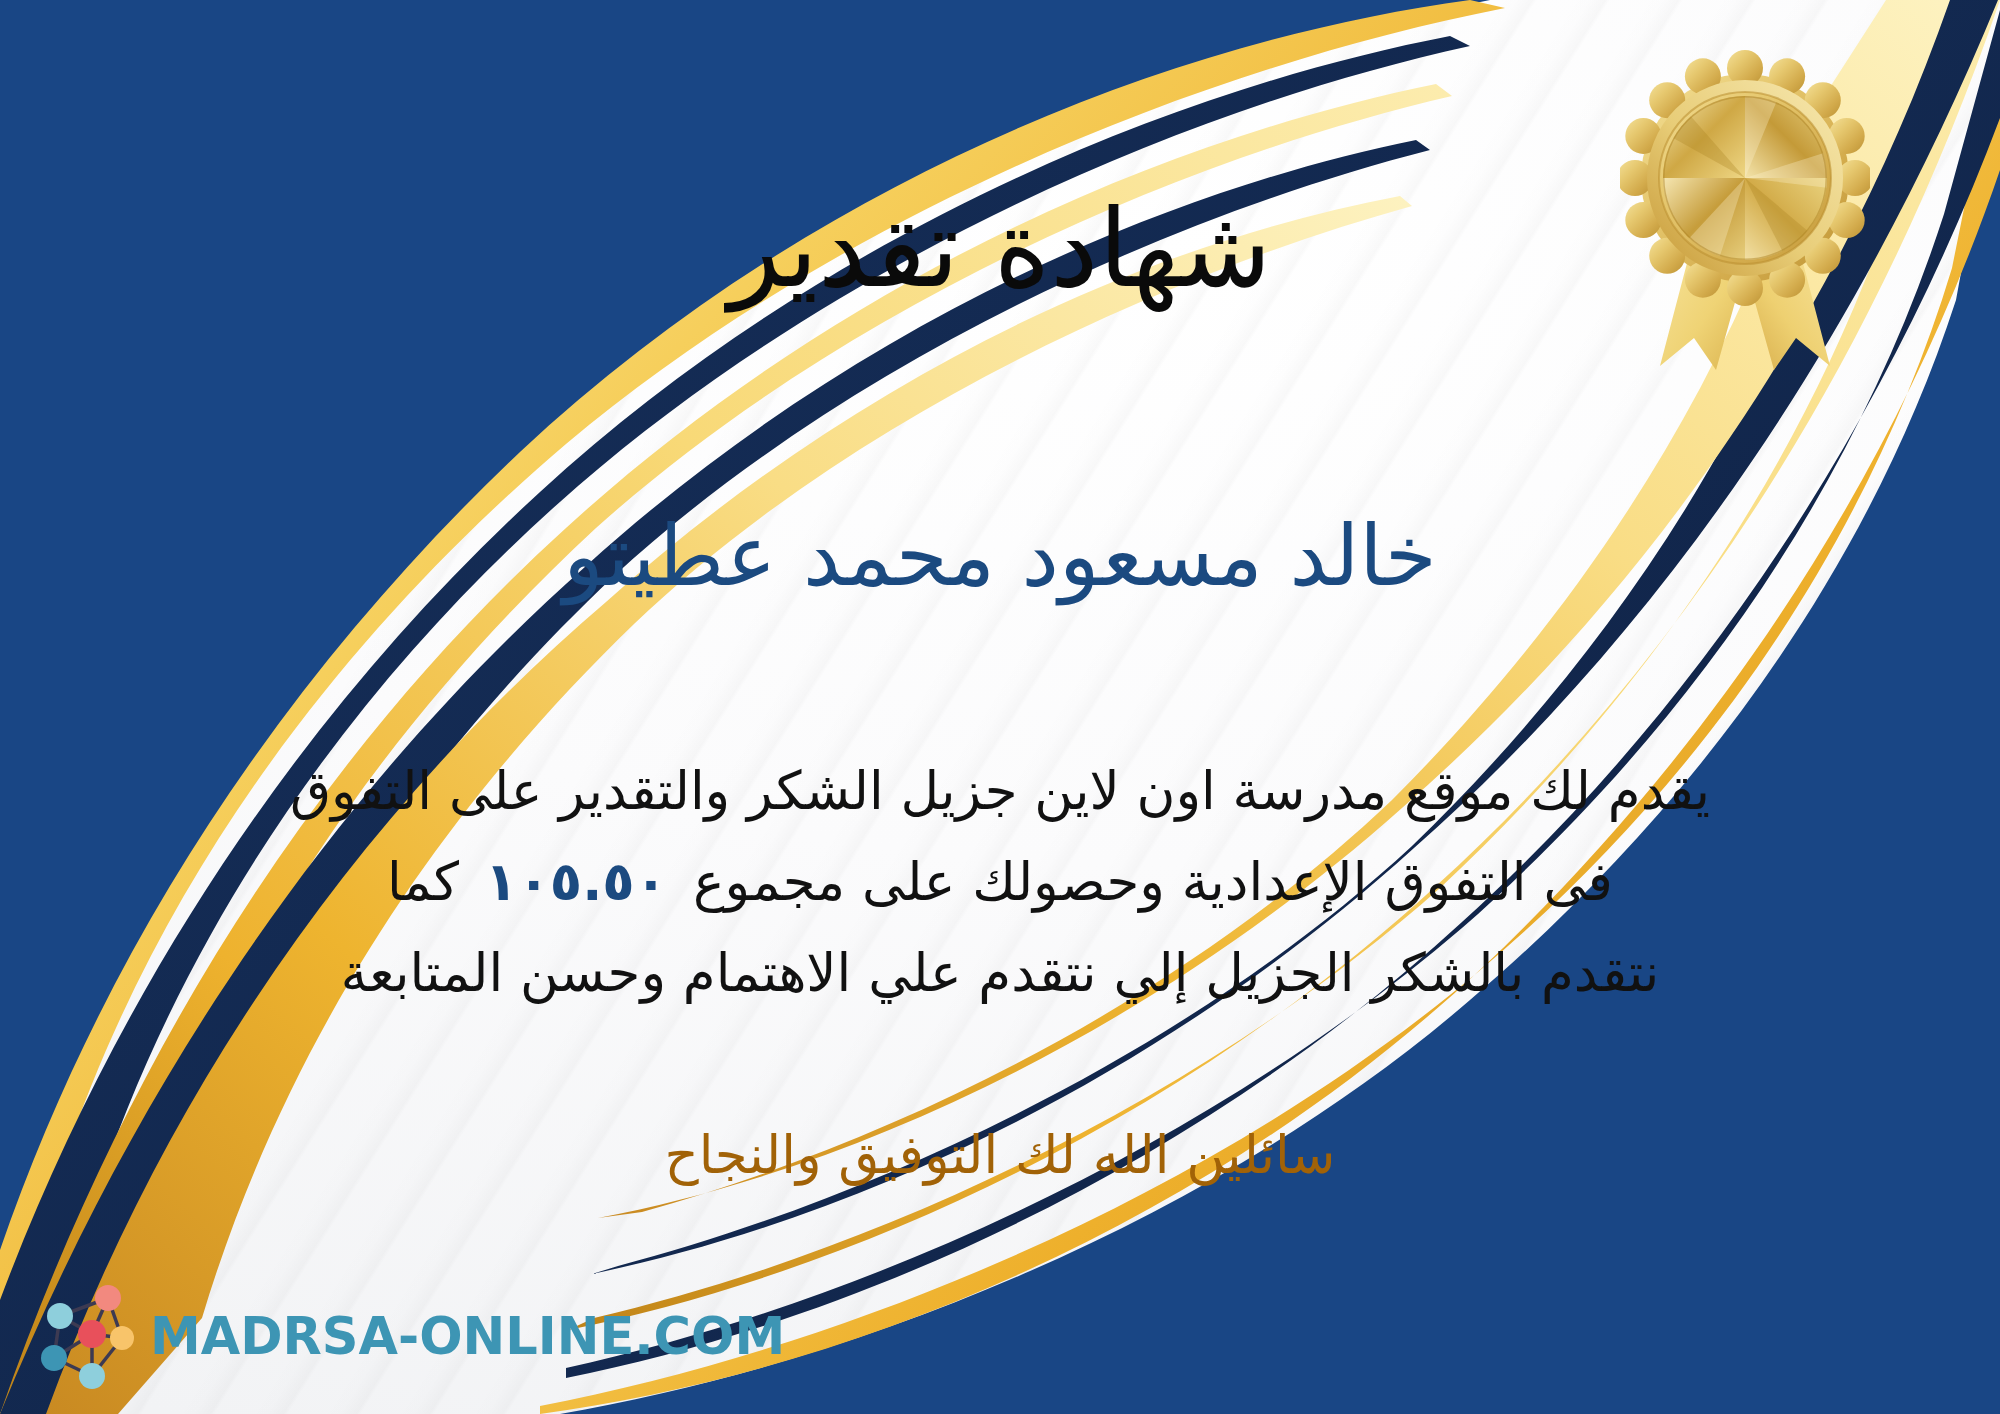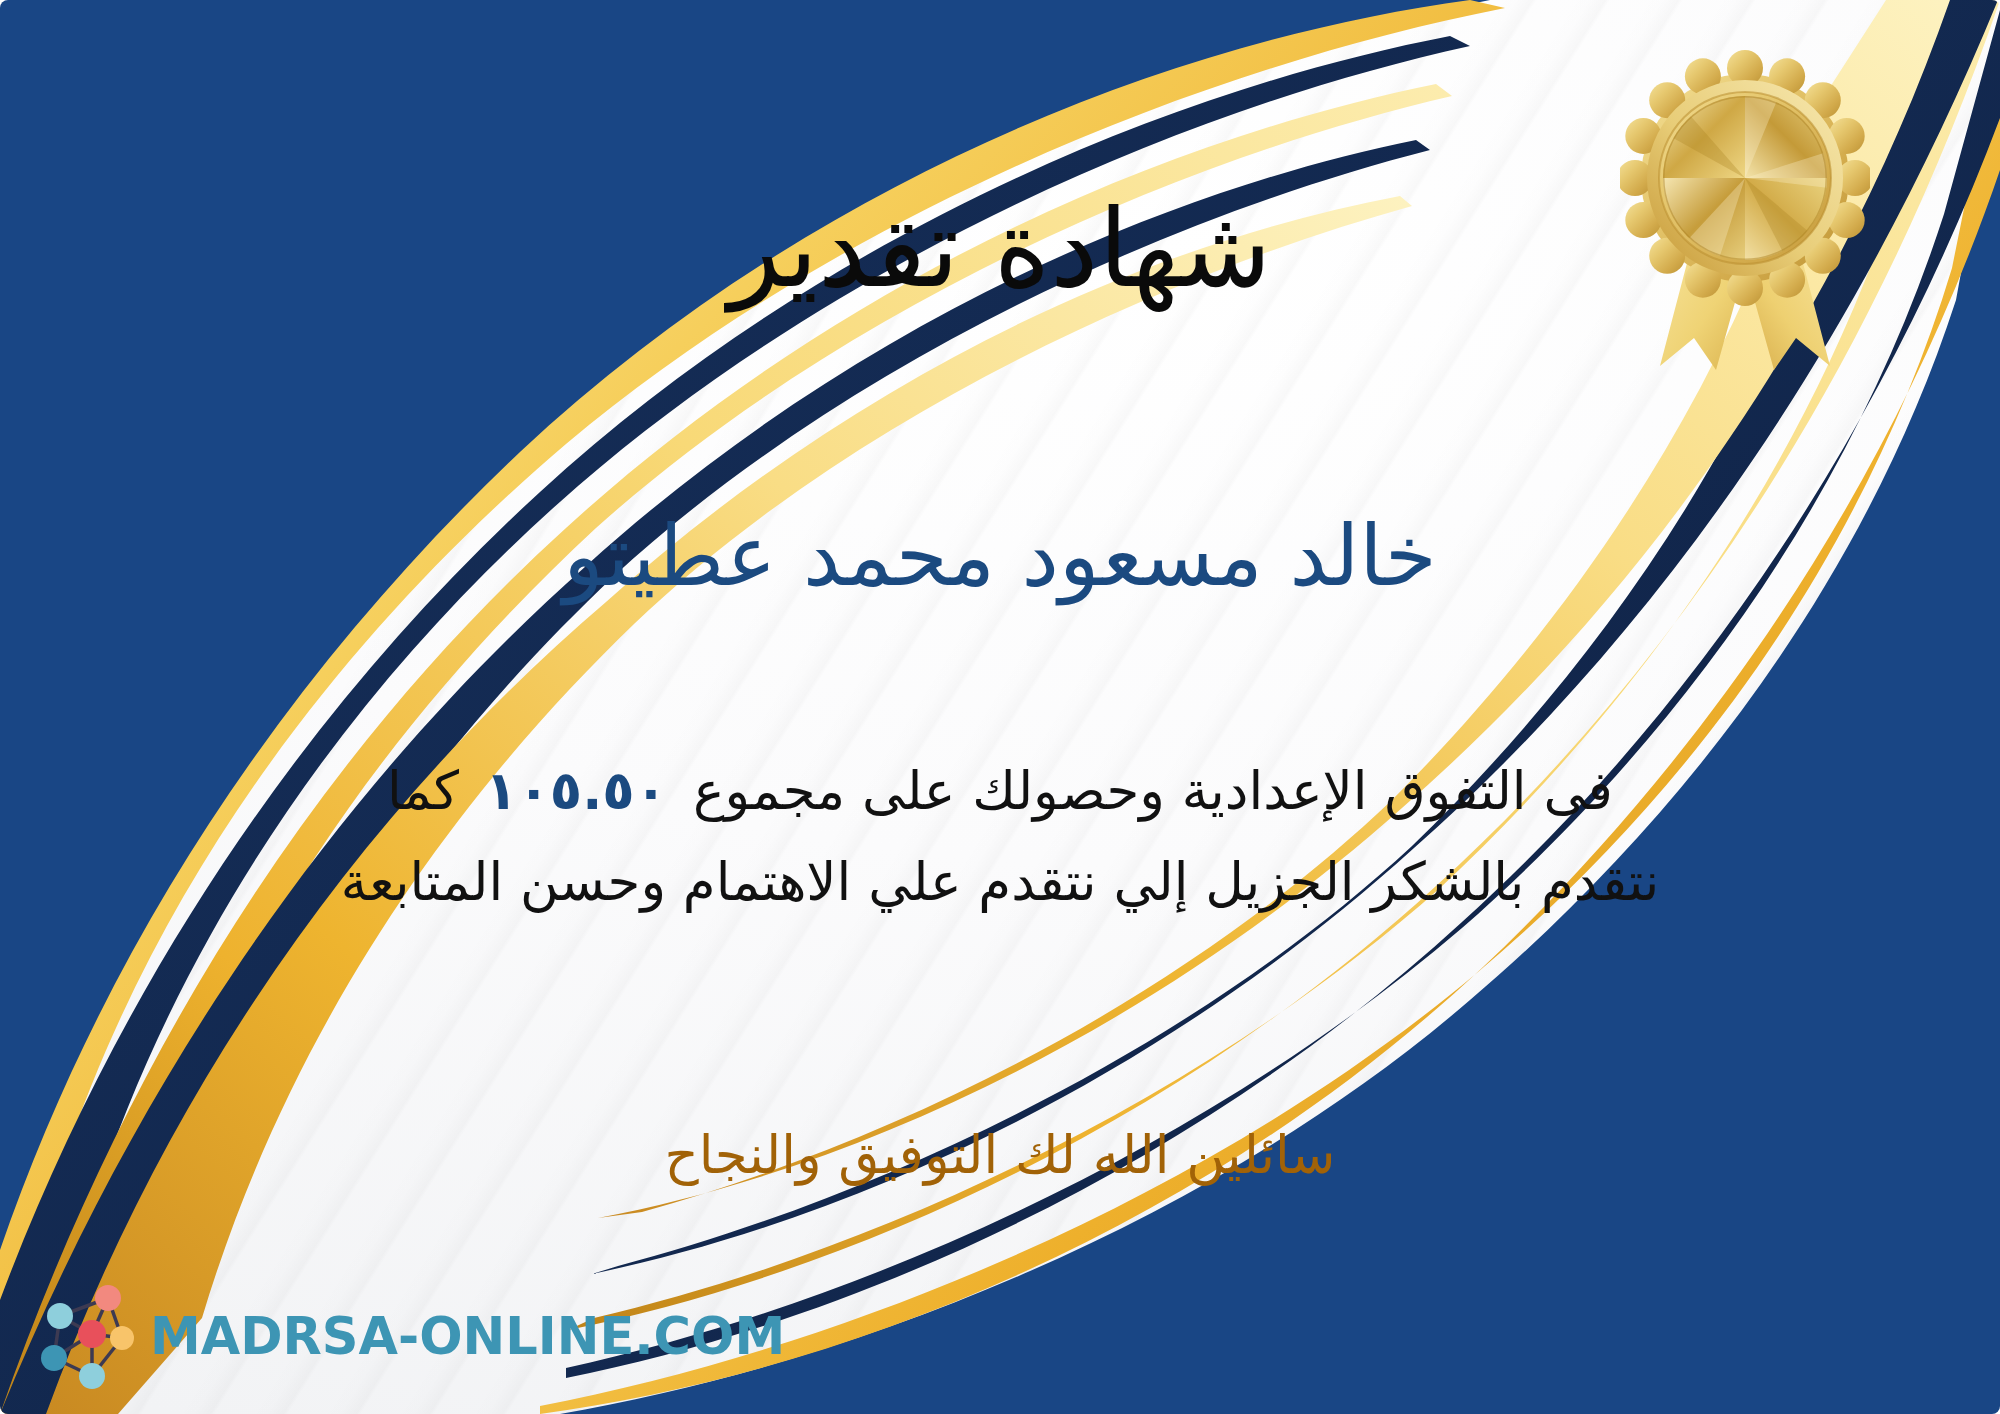--- a/index.html
+++ b/index.html
@@ -8,21 +8,20 @@
     padding: 0;
     background: #ffffff;
   }
   #certificate {
     position: relative;
     width: 2000px;
     height: 1414px;
     overflow: hidden;
     background: #ffffff;
     font-family: "DejaVu Sans", "Liberation Sans", sans-serif;
-    border-radius: 8px;
   }
 
   
   .paper-texture {
     position: absolute;
     inset: 0;
     background:
       repeating-linear-gradient(
         -58deg,
         rgba(0,0,0,0.000) 0px,
@@ -240,20 +239,21 @@
              C1836,326 1642,598 1402,808 C1148,1034 852,1170 598,1218 Z" fill="url(#gold3)"></path>
   </svg>
 
   <div class="content">
 
     <h1 class="cert-title">شهادة تقدير</h1>
 
     <div class="recipient-name">خالد مسعود محمد عطيتو</div>
 
     <div class="body-block">
+      <div class="body-line">يقدم لك موقع مدرسة اون لاين جزيل الشكر  والتقدير على التفوق</div>
       <div class="body-line">
         <span>فى التفوق الإعدادية وحصولك على مجموع</span><span class="score">١٠٥.٥٠</span><span>كما</span>
       </div>
       <div class="body-line">نتقدم  بالشكر الجزيل إلي نتقدم علي الاهتمام وحسن المتابعة</div>
     </div>
 
     <div class="closing-line">سائلين الله لك التوفيق  والنجاح</div>
   </div>
 
   <svg class="medal" viewBox="0 0 250 330">

